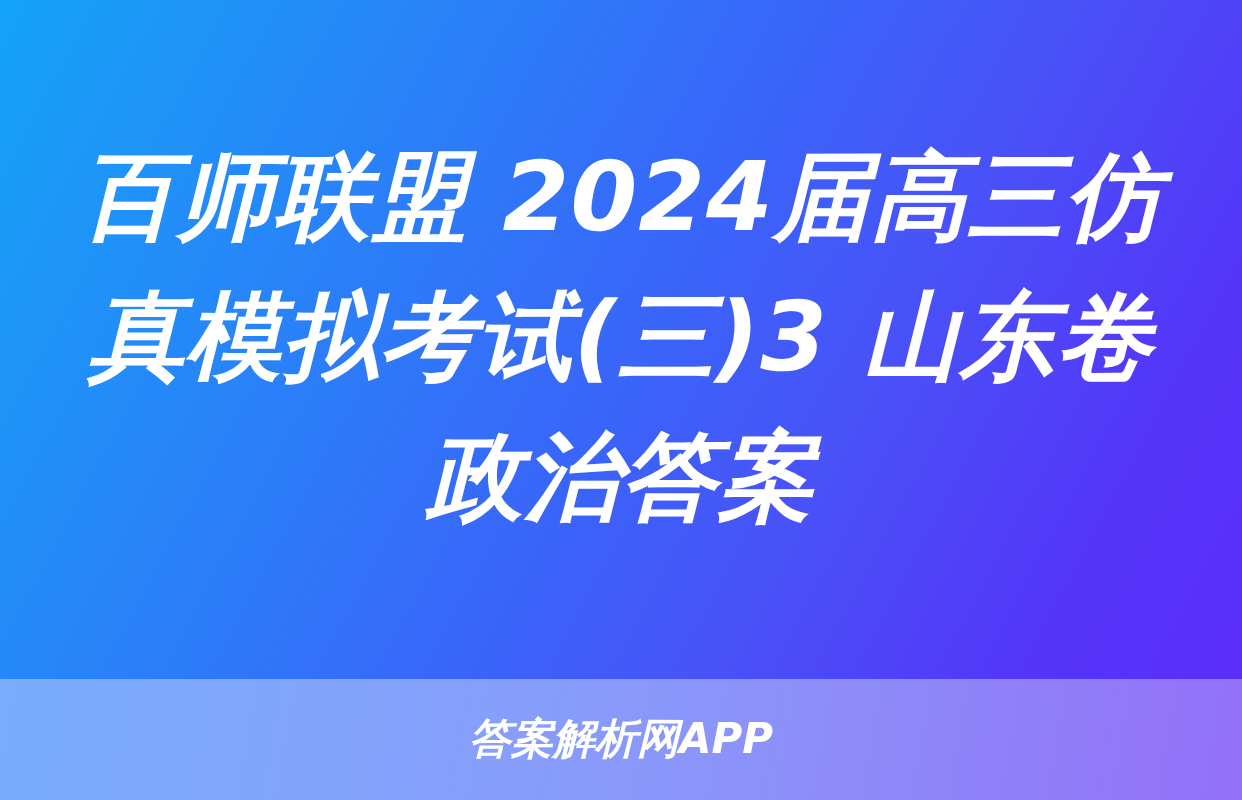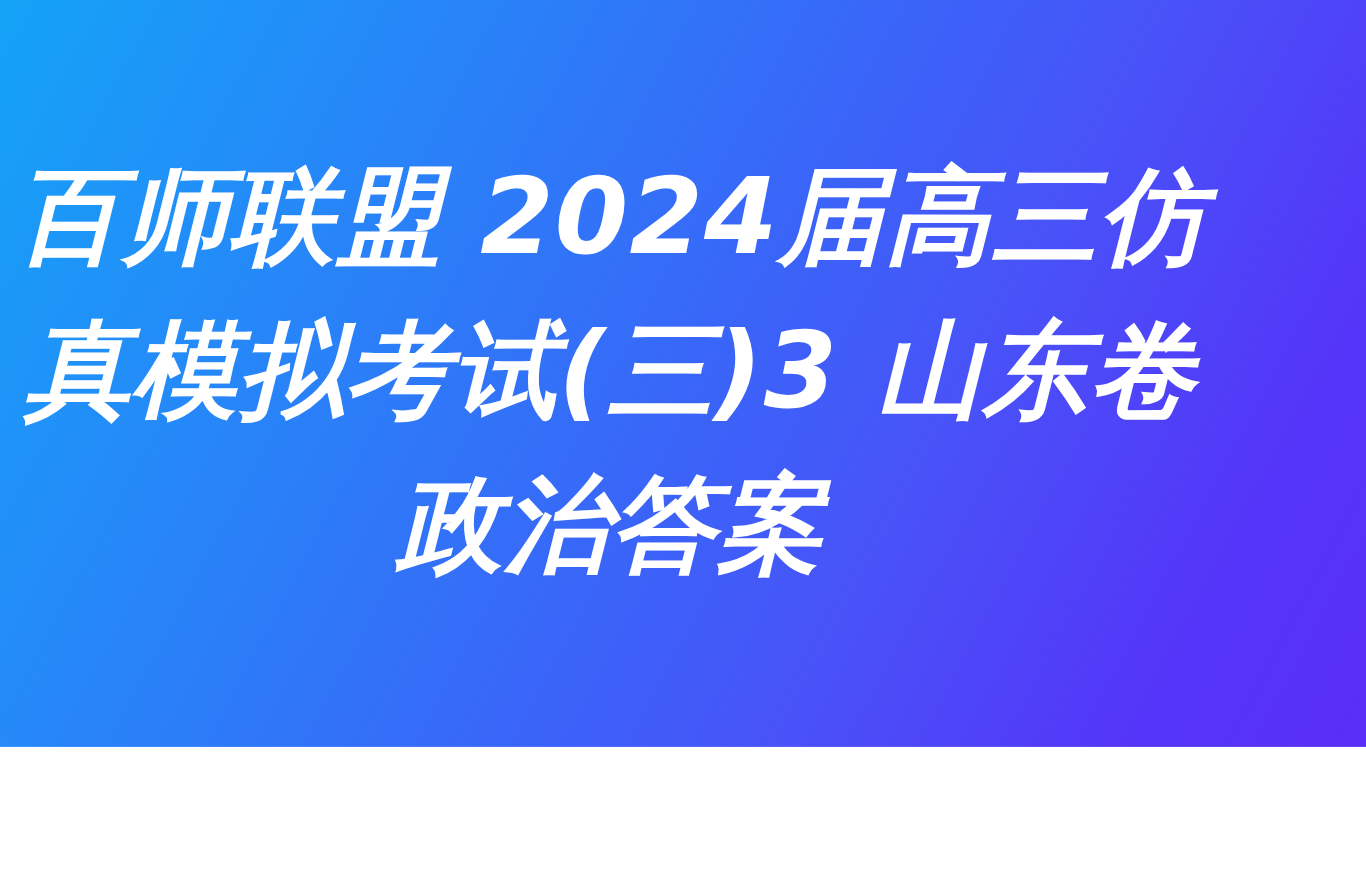--- a/index.html
+++ b/index.html
@@ -31,20 +31,21 @@
     background: linear-gradient(118deg,
         #13a3f7 0%,
         #1f93f8 14%,
         #2a80f8 30%,
         #3a64f8 52%,
         #4853f8 66%,
         #5436f9 86%,
         #5a2ef8 100%);
     display: flex;
     align-items: center;
+    justify-content: center;
   }
 
   .hero-title {
     width: 1110px;
     margin: 0;
     padding: 0 0 6px 0;
     text-align: center;
     color: #ffffff;
     font-family: "DejaVu Sans", "Liberation Sans", sans-serif;
     font-size: 96px;
@@ -91,14 +92,17 @@
 </style>
 </head>
 <body>
 
 <div id="poster">
 
   <div class="hero">
     <h1 class="hero-title">百师联盟 2024届高三仿真模拟考试(三)3 山东卷政治答案</h1>
   </div>
 
+  <div class="footer-band">
+    <div class="watermark">答案解析网APP</div>
+  </div>
 
 </div>
 
 </body></html>

